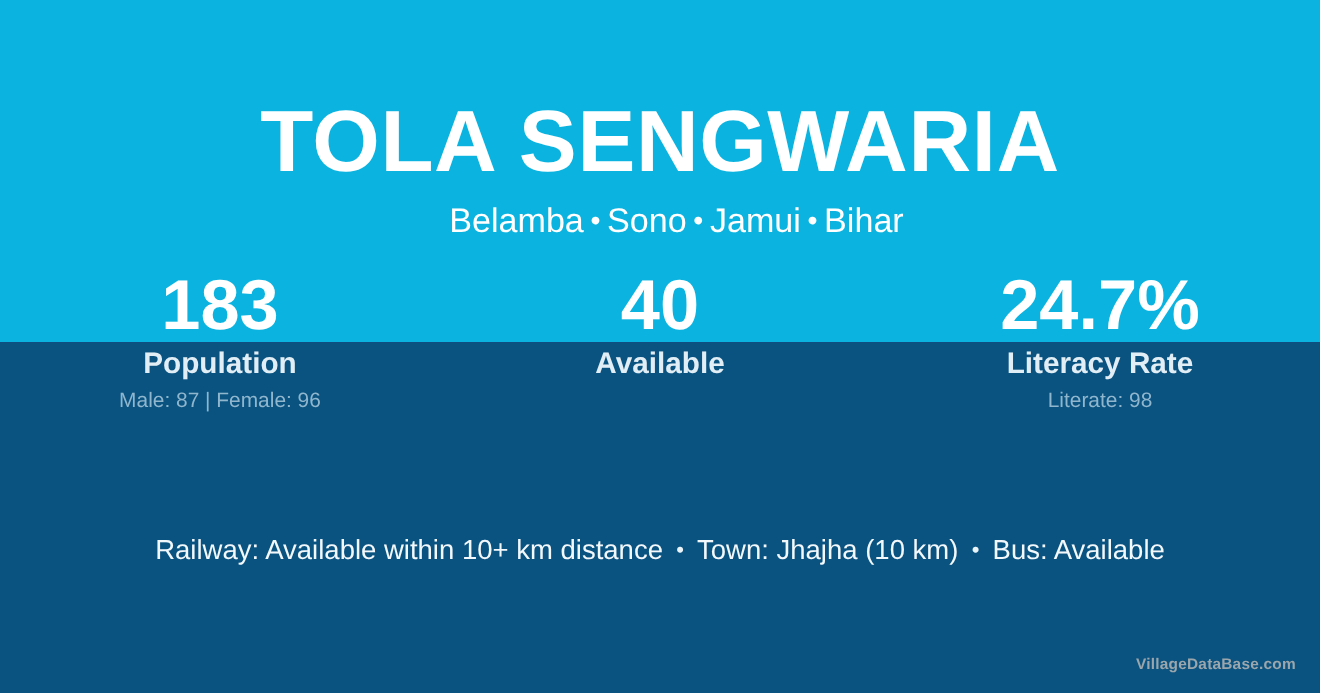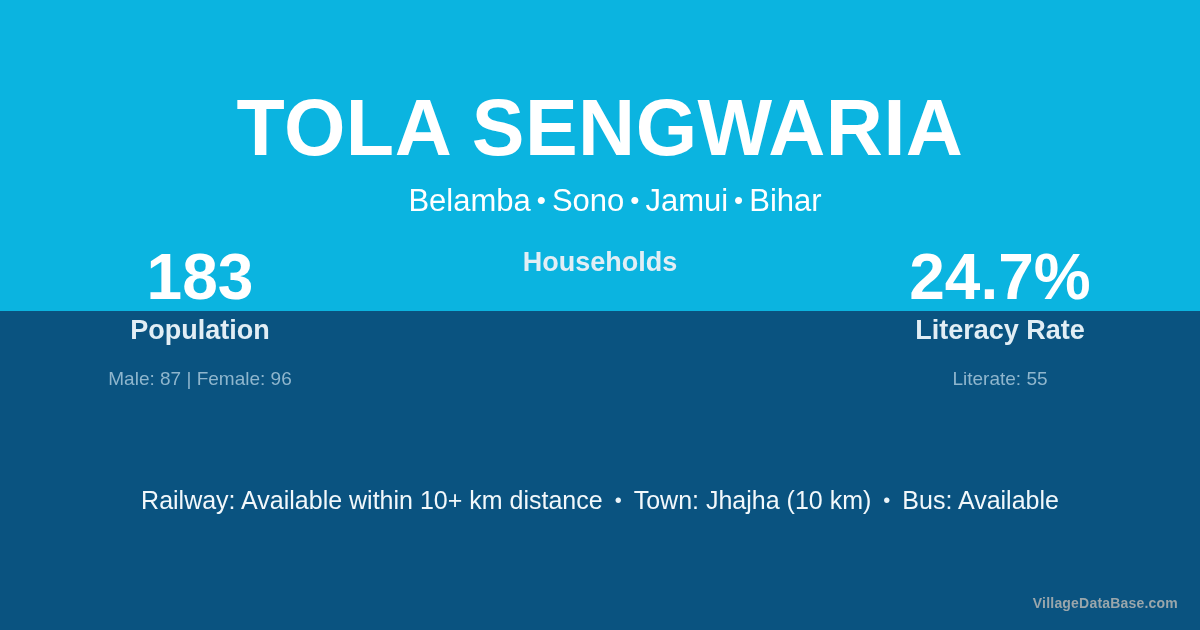--- a/index.html
+++ b/index.html
@@ -110,21 +110,21 @@
   .stat-label {
     margin-top: 3px;
     font-size: 27px;
     line-height: 33px;
     font-weight: 700;
     color: #e2eef5;
     white-space: nowrap;
   }
 
   .stat-sub {
-    margin-top: 20px;
+    margin-top: 6px;
     font-size: 19px;
     line-height: 24px;
     font-weight: 400;
     color: #8fb6cd;
     white-space: nowrap;
   }
 
   
   .facilities {
     position: absolute;
@@ -178,27 +178,28 @@
 
     <div class="stats">
 
       <div class="stat">
         <div class="stat-value">183</div>
         <div class="stat-label">Population</div>
         <div class="stat-sub">Male: 87 | Female: 96</div>
       </div>
 
       <div class="stat">
-        <div class="stat-label">Households</div>
+        <div class="stat-value">40</div>
+        <div class="stat-label">Available</div>
       </div>
 
       <div class="stat">
         <div class="stat-value">24.7%</div>
         <div class="stat-label">Literacy Rate</div>
-        <div class="stat-sub">Literate: 55</div>
+        <div class="stat-sub">Literate: 98</div>
       </div>
 
     </div>
 
     <div class="facilities">
       <span>Railway: Available within 10+ km distance</span><span class="sep">•</span><span>Town: Jhajha (10 km)</span><span class="sep">•</span><span>Bus: Available</span>
     </div>
 
     <div class="footer">VillageDataBase.com</div>
 

